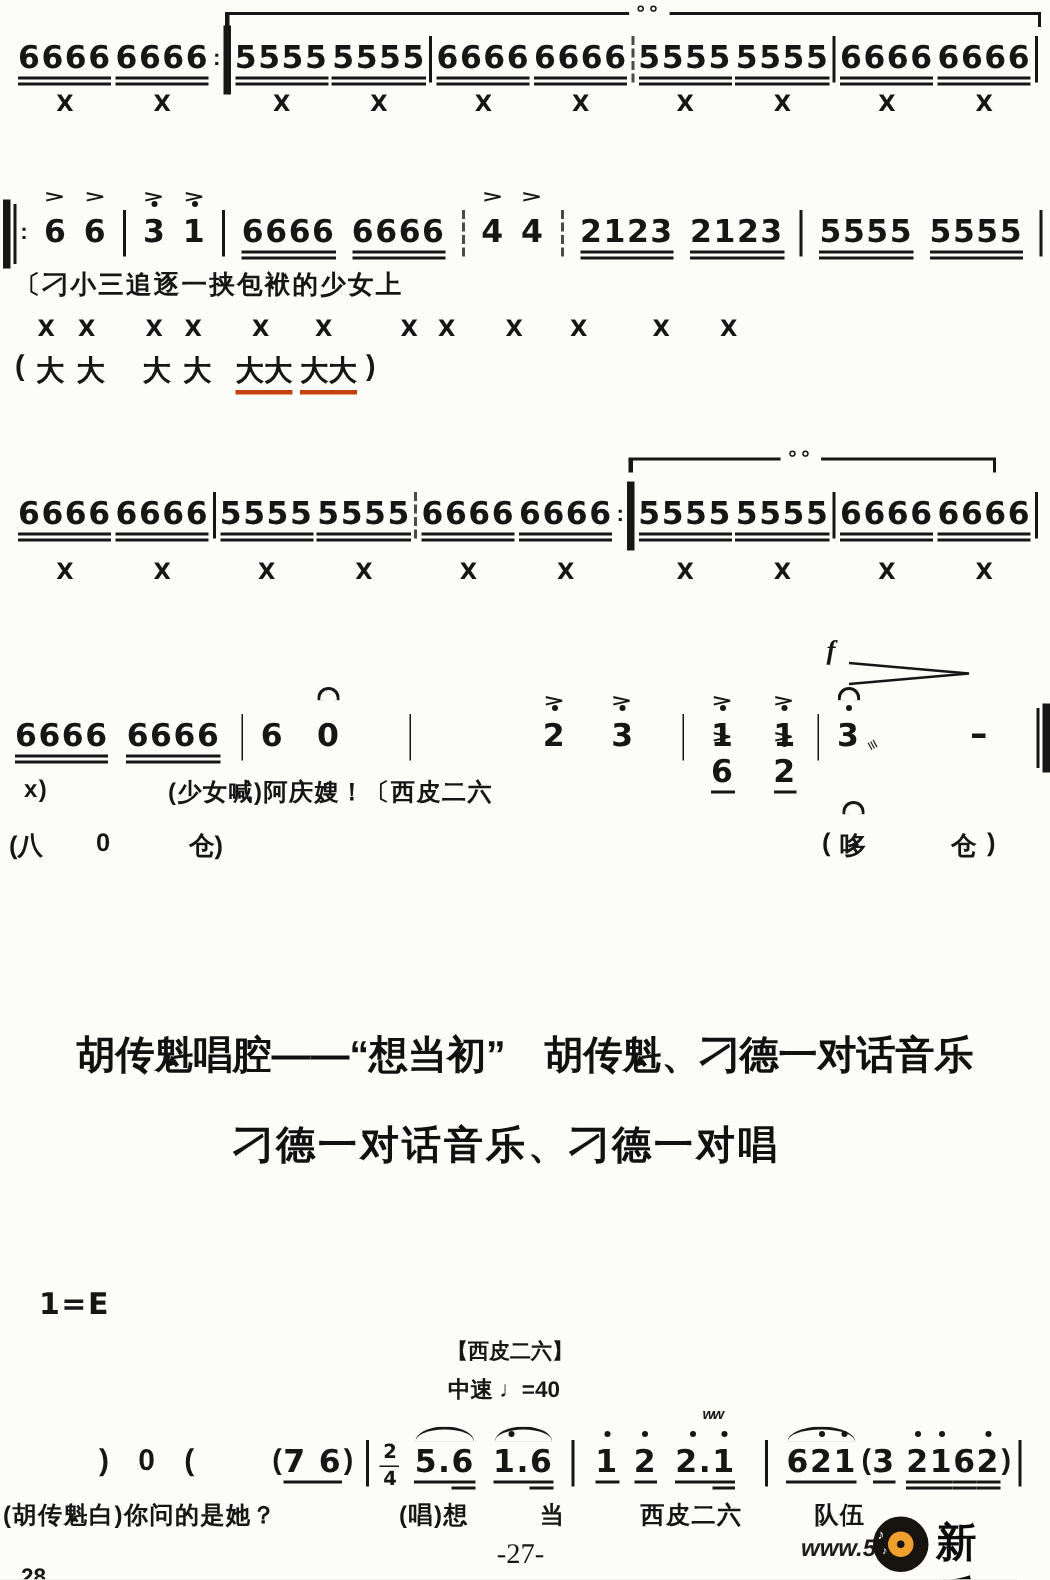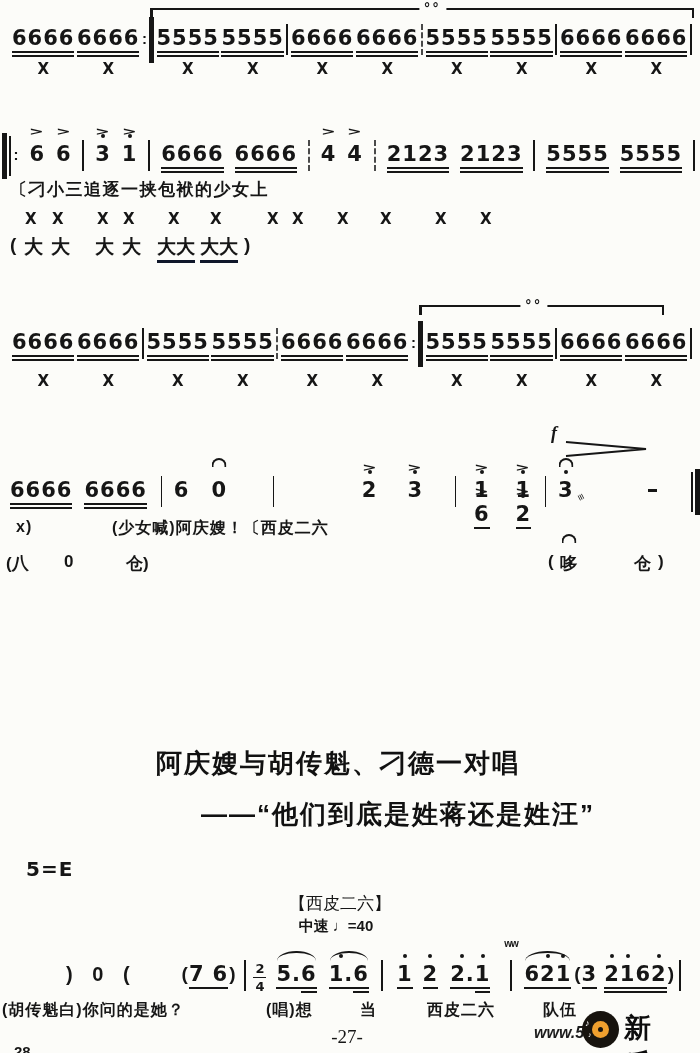--- a/index.html
+++ b/index.html
@@ -36,48 +36,48 @@
   #m3 .xmark{top:42px;}
   
   .mk{position:absolute;left:50%;}
   .acc{top:-17px;transform:translateX(-50%) scaleX(1.35) scaleY(.85);font-size:13px;font-weight:900;line-height:1;}
   .hdot{top:-8px;width:4px;height:4px;border-radius:50%;background:#161616;transform:translateX(-50%);}
   .ferm{top:-20px;width:11px;height:7px;border:2px solid #161616;border-bottom:none;
         border-radius:11px 11px 0 0;transform:translateX(-50%);}
   .slur{position:absolute;left:1px;right:1px;top:-11px;height:8px;border-top:2px solid #161616;
         border-radius:50% 50% 0 0/100% 100% 0 0;}
   .trill{position:absolute;top:-24px;left:62%;transform:translateX(-50%);font-size:10px;
-         font-weight:800;letter-spacing:-1px;margin-left:36px;}
+         font-weight:800;font-style:italic;letter-spacing:-1px;}
   .trem{position:absolute;right:-11px;bottom:-1px;font-size:11px;transform:rotate(62deg);}
   .ts{display:inline-flex;flex-direction:column;align-items:center;line-height:1;margin-top:0;}
   .tsd{font-weight:800;font-size:13px;font-family:"DejaVu Sans",sans-serif;}
   .tsbar{width:13px;height:1.8px;background:#161616;margin:1.5px 0;}
   
   .bracket{position:absolute;height:9px;border-top:2.5px solid #161616;}
   .bracket:before,.bracket:after{content:"";position:absolute;top:-1px;width:2.5px;height:9px;background:#161616;}
   .bracket:before{left:0;} .bracket:after{right:0;}
   .oo{position:absolute;top:-10px;background:#fcfcf9;padding:0 5px;font-size:14px;
       font-weight:800;letter-spacing:3px;transform:translateX(-50%);}
   
   .stagetxt{font-weight:800;font-size:17px;letter-spacing:1.5px;}
   .cuetxt{font-weight:800;font-size:16px;letter-spacing:1px;}
   .perctxt{font-weight:800;font-size:17px;}
   .lyrtxt{font-weight:800;font-size:16px;letter-spacing:1px;}
   .xr{font-weight:800;font-size:15px;font-family:"DejaVu Sans",sans-serif;}
   .da{font-weight:800;font-size:19px;}
-  .dunder{border-bottom:3px solid #0f172a;padding-bottom:0px;}
+  .dunder{border-bottom:3px solid #c2410c;padding-bottom:0px;}
   .fermhost{position:relative;}
   
   .title{position:absolute;transform:translateX(-50%);white-space:nowrap;font-weight:900;color:#111;}
   #title1{top:686px;left:350px;font-size:26px;letter-spacing:0px;}
   #title2{top:746px;left:338px;font-size:26px;letter-spacing:2px;}
   #title3{top:797px;left:398px;font-size:26px;letter-spacing:2px;}
   #keysig{position:absolute;top:857px;left:26px;font-size:20px;font-weight:900;letter-spacing:1px;
           font-family:"DejaVu Sans",sans-serif;}
-  #mode{position:absolute;top:892px;left:340px;transform:translateX(-50%);font-size:17px;font-weight:400;}
+  #mode{position:absolute;top:892px;left:340px;transform:translateX(-50%);font-size:14px;font-weight:700;}
   #tempo{position:absolute;top:917px;left:336px;transform:translateX(-50%);font-size:15px;font-weight:800;}
   
   #pagenum{position:absolute;top:1026px;left:347px;transform:translateX(-50%);
            font-family:"Liberation Serif","DejaVu Serif",serif;font-size:19px;}
   #corner{position:absolute;top:1043px;left:14px;font-size:15px;font-weight:800;}
   #wm{position:absolute;top:1008px;left:534px;height:45px;}
   .wmurl{position:absolute;top:16px;left:0;font-style:italic;font-weight:800;font-size:16px;color:#1c1c1c;}
   .vinyl{position:absolute;top:3px;left:48px;width:37px;height:37px;border-radius:50%;background:#17130e;}
   .vlabel{position:absolute;inset:10px;border-radius:50%;background:#ef9f2e;}
   .vhole{position:absolute;inset:16px;border-radius:50%;background:#17130e;}
@@ -325,24 +325,24 @@
     <svg width="84" height="18" viewBox="0 0 84 18">
       <path d="M2 2 L82 9 L2 16" fill="none" stroke="#161616" stroke-width="1.8"></path>
     </svg>
   </div>
   <div class="row" id="cuerow" style="top:518px;">
       <span class="abs cuetxt" style="left: 16px;">x)</span>
       <span class="abs cuetxt" style="left: 112px;">(少女喊)阿庆嫂！〔西皮二六</span>
     </div>
   <div class="row" id="percrow" style="top:552px;"><span class="abs perctxt" style="left: 6px;">(八</span><span class="abs perctxt" style="left: 64px;">0</span><span class="abs perctxt" style="left: 126px;">仓)</span><span class="abs perctxt" style="left: 548px;">(</span><span class="abs perctxt fermhost" style="left: 560px;">哆<span class="mk ferm"></span></span><span class="abs perctxt" style="left: 634px;">仓</span><span class="abs perctxt" style="left: 658px;">)</span></div>
 
-  <div class="title" id="title2">阿庆嫂与胡传魁、刁德一对唱</div>
-  <div class="title" id="title3">——“他们到底是姓蒋还是姓汪”</div>
-
-  <div id="keysig">5=E</div>
+  <div class="title" id="title1">胡传魁唱腔——“想当初”　胡传魁、刁德一对话音乐</div>
+  <div class="title" id="title2">刁德一对话音乐、刁德一对唱</div>
+
+  <div id="keysig">1=E</div>
   <div id="mode">【西皮二六】</div>
   <div id="tempo">
     <span>中速</span>
     <span>♩</span><span>=40</span>
   </div>
 
   <div class="mrow" id="m5">
       <span class="mtxt" style="margin-left: 52px;">) 0 (</span>
       <span class="tok" style="margin-left: 44px;">
         <span class="pn">(</span>

